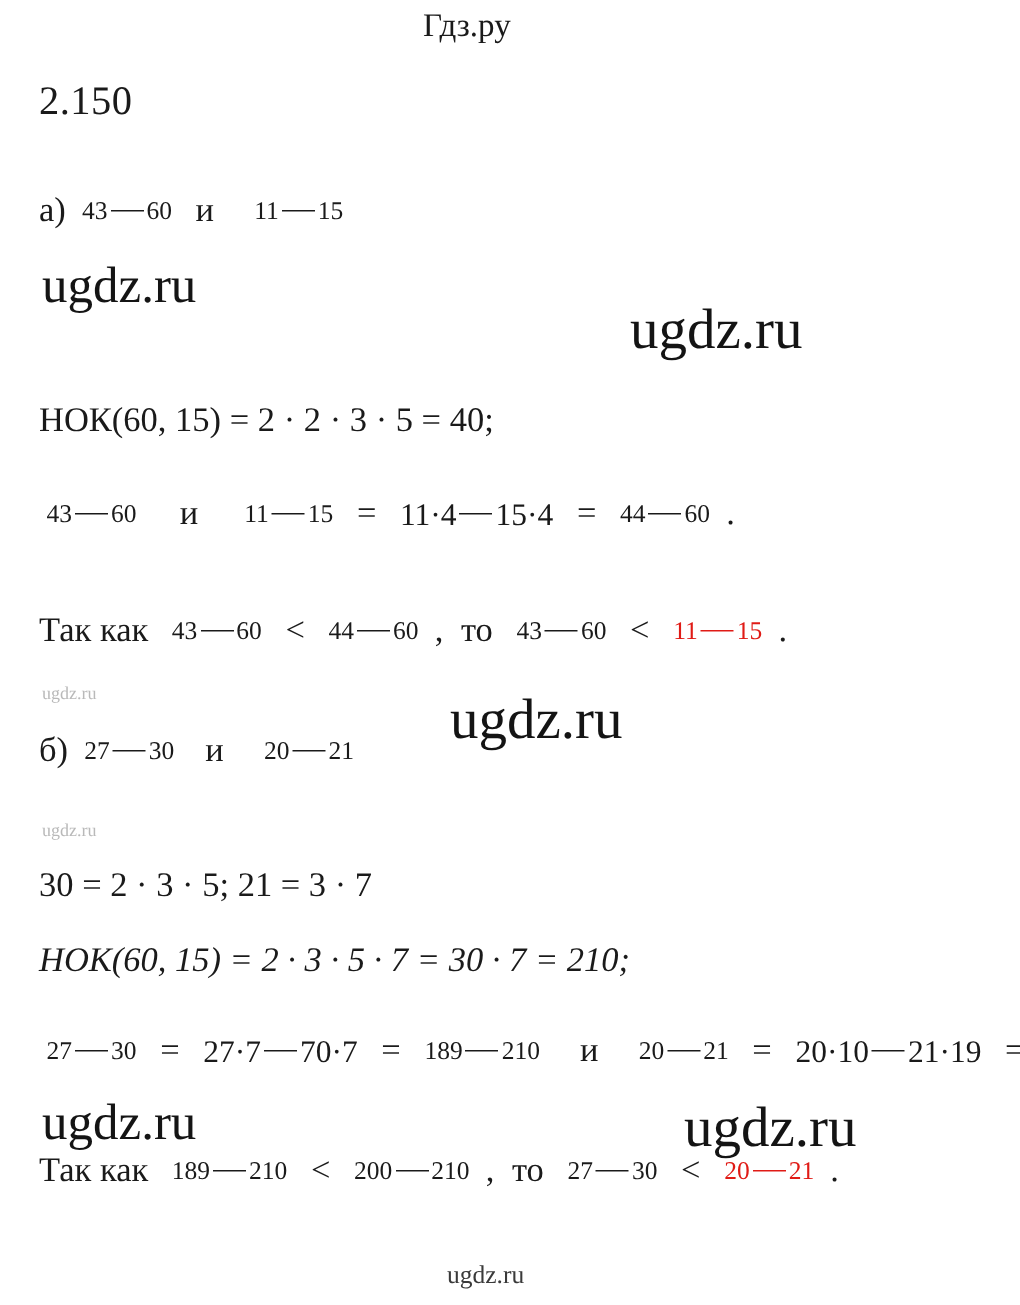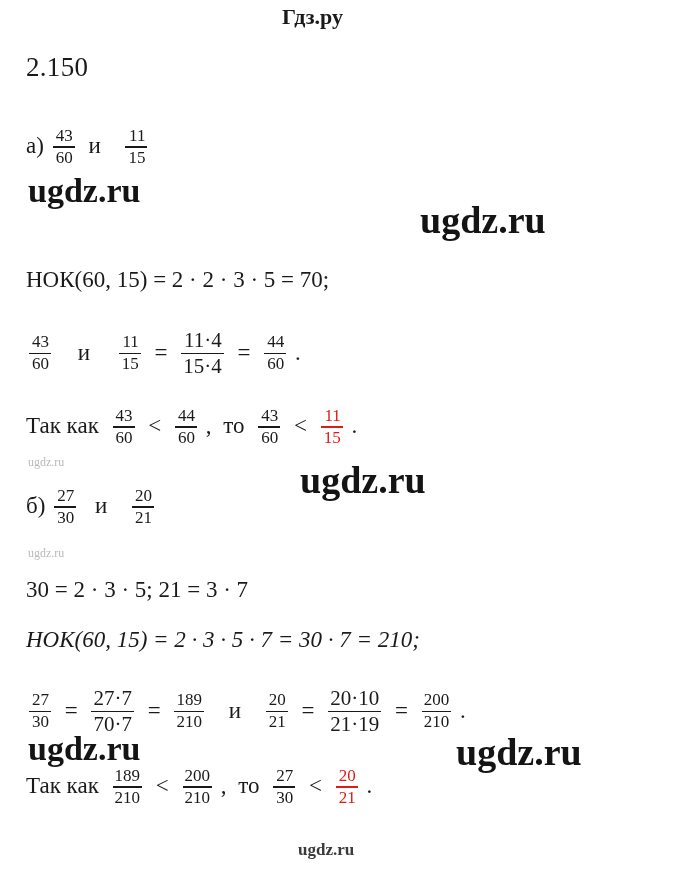--- a/index.html
+++ b/index.html
@@ -18,21 +18,21 @@
   .page {
     position: relative;
     width: 680px;
     height: 870px;
   }
   
   .wm {
     position: absolute;
     color: #1a1a1a;
     font-family: "Liberation Serif", serif;
-    font-weight: 700;
+    font-weight: 400;
     white-space: nowrap;
     user-select: none;
   }
   .wm.small {
     color: #b9b9b9;
     font-size: 12px;
     font-weight: 400;
   }
   .wm.big {
     font-size: 34px;
@@ -56,22 +56,22 @@
   }
   .line {
     position: absolute;
     font-size: 23px;
     white-space: nowrap;
     line-height: 1;
   }
   
   .frac {
     display: inline-flex;
-    flex-direction: column;
-    align-items: flex-end;
+    flex-direction: row;
+    align-items: center;
     vertical-align: middle;
     margin: 0 3px;
     line-height: 1.05;
     position: relative;
     top: -1px;
   }
   .frac .num, .frac .den {
     display: block;
     padding: 0 2px;
     font-size: 17px;
@@ -112,21 +112,21 @@
     </span>
     <span class="op">и</span>
     <span class="frac" style="margin-left:14px;">
       <span class="num">11</span>
       <span class="bar"></span>
       <span class="den">15</span>
     </span>
   </div>
 
 
-  <div class="line" style="left:26px; top:268px;">НОК(60, 15) = 2 · 2 · 3 · 5 = 70;</div>
+  <div class="line" style="left:26px; top:268px;">НОК(60, 15) = 2 · 2 · 3 · 5 = 40;</div>
 
   <div class="line" style="left:26px; top:330px;">
     <span class="frac">
       <span class="num">43</span>
       <span class="bar"></span>
       <span class="den">60</span>
     </span>
     <span class="op" style="margin-left:18px;">и</span>
     <span class="frac" style="margin-left:18px;">
       <span class="num">11</span>

